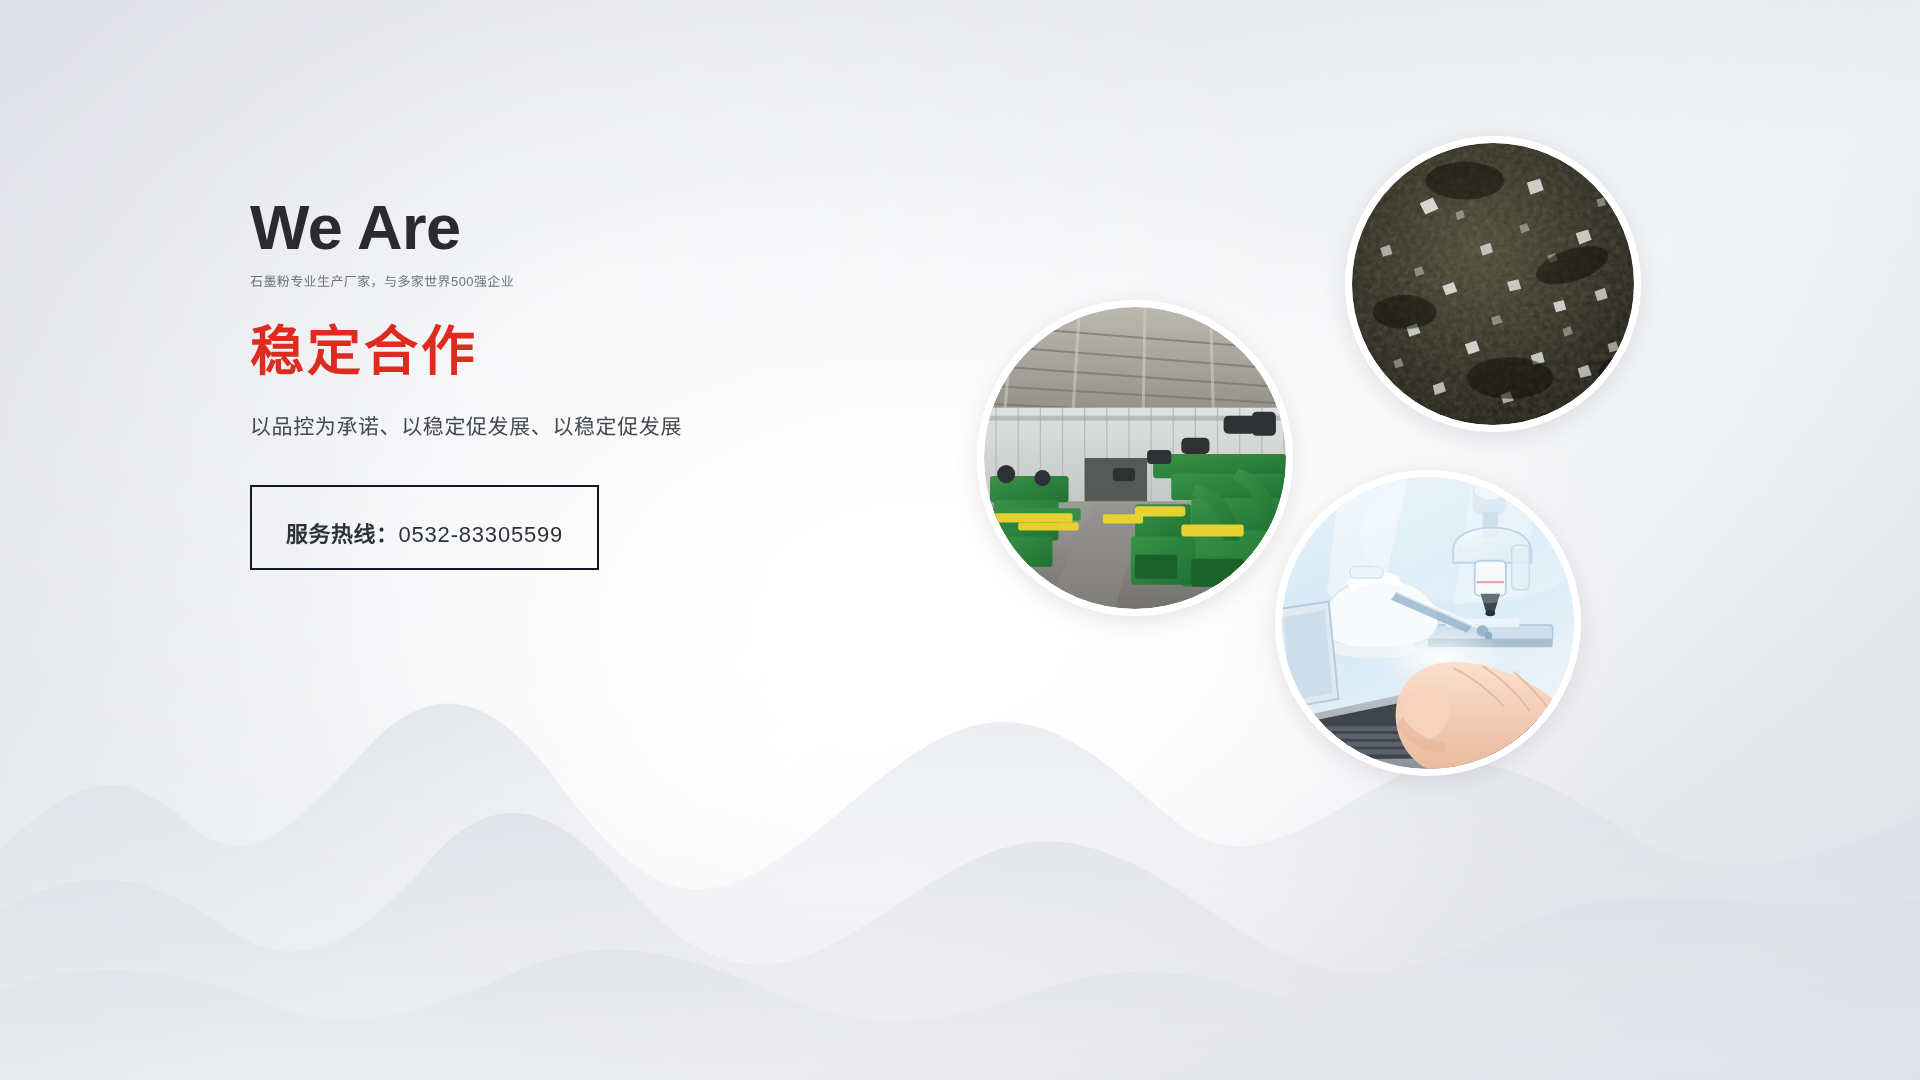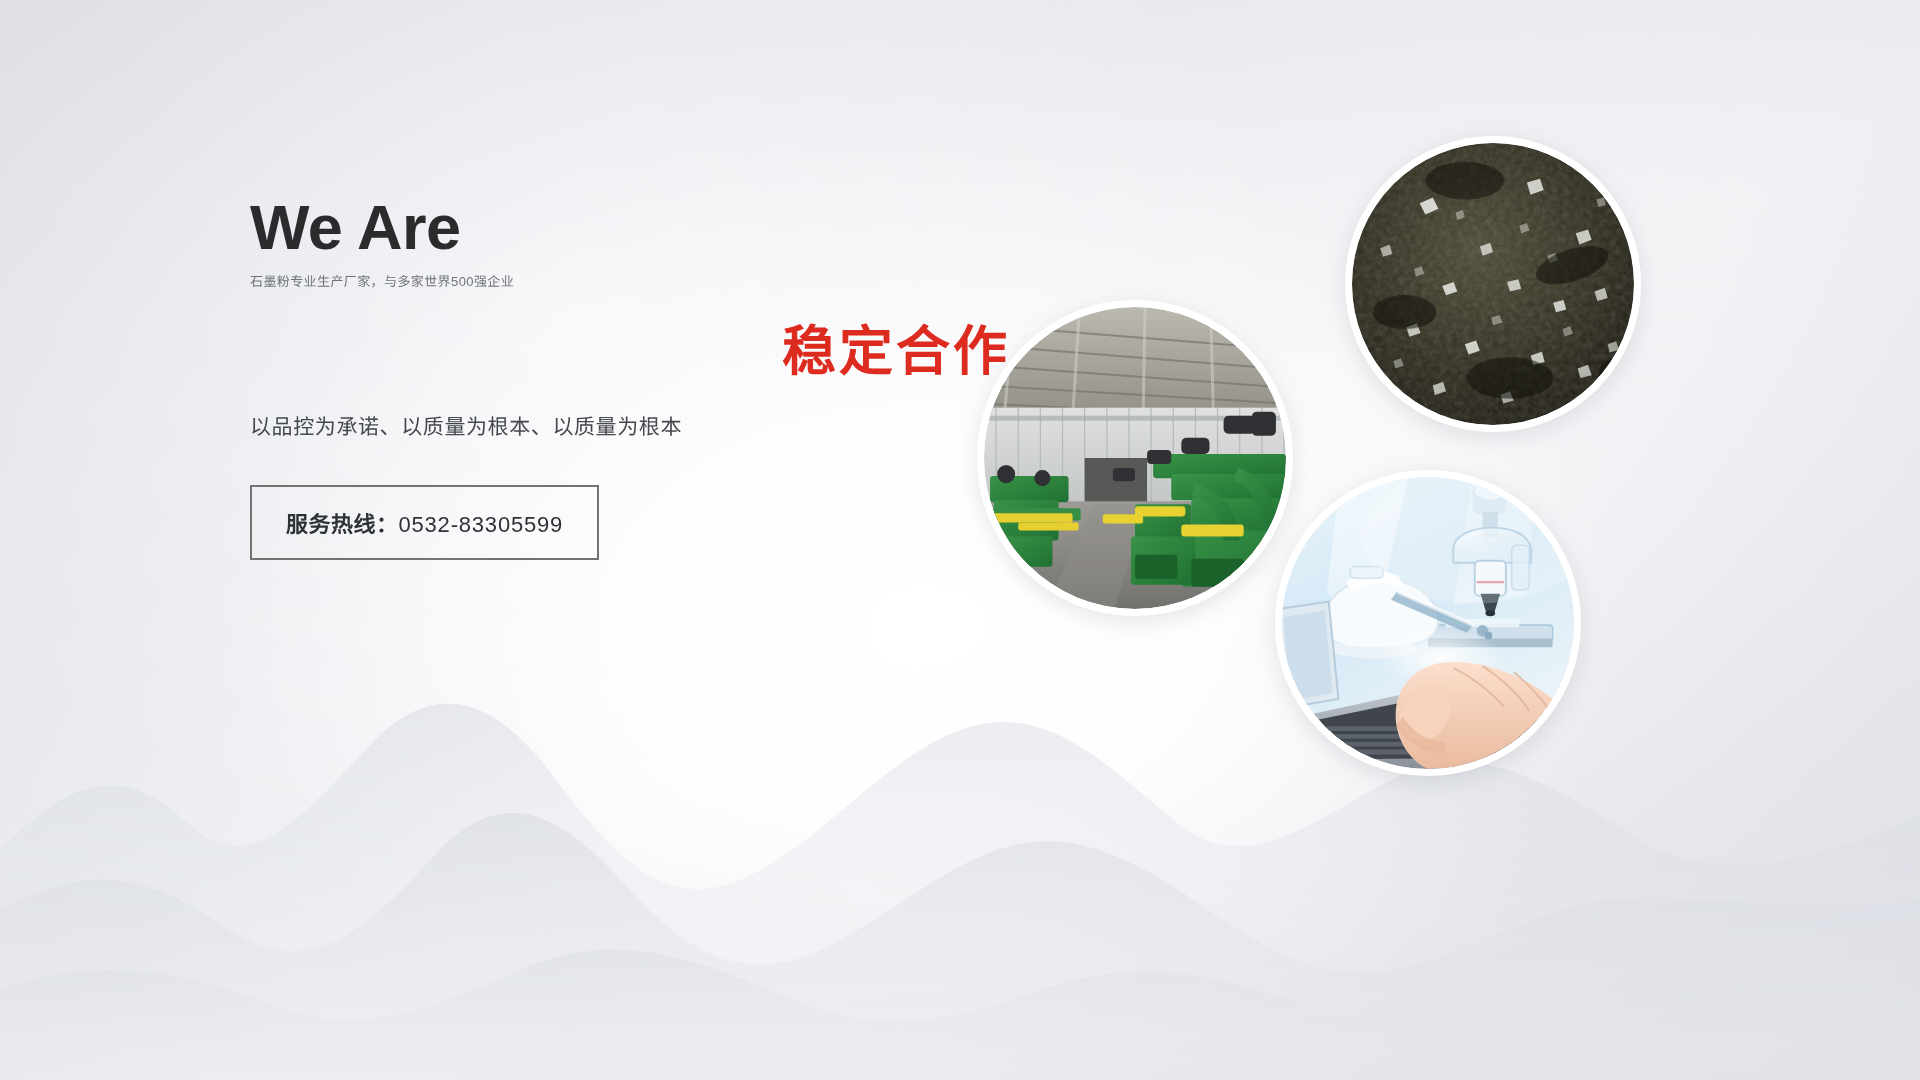--- a/index.html
+++ b/index.html
@@ -52,32 +52,32 @@
     line-height:1.4;
   }
   .hl{
     color:#de2b1f;
     font-size:54px;
     font-weight:800;
     letter-spacing:3px;
     line-height:1.34;
     text-shadow:0 1px 0 rgba(255,255,255,.45);
   }
-  .hl.first{ margin-top:24px;text-align:right; }
+  .hl.first{ margin-top:24px; }
   .slogan{
     margin-top:22px;
     font-size:21px;
     color:#45484d;
     letter-spacing:.6px;
   }
   .hotline{
     margin-top:45px;
     display:inline-block;
-    border:2px solid #737373;
-    padding:19px 34px 20px 34px;
+    border:2px solid #0f172a;
+    padding:29px 34px 20px 34px;
     background:transparent;
   }
   .hotline-text{
     font-size:22px;
     color:#2e3136;
     letter-spacing:.5px;
     white-space:nowrap;
   }
   .hotline-text .lbl{ font-weight:700; }
   .hotline-text .num{ font-weight:400; letter-spacing:.8px; }
@@ -130,21 +130,21 @@
 
   <div class="copy">
 
     <div class="we-are">We Are</div>
 
     <div class="sub-en">石墨粉专业生产厂家，与多家世界500强企业</div>
 
     <div class="hl first">稳定合作</div>
 
 
-    <div class="slogan">以品控为承诺、以质量为根本、以质量为根本</div>
+    <div class="slogan">以品控为承诺、以稳定促发展、以稳定促发展</div>
 
     <div class="hotline">
       <span class="hotline-text">
         <span class="lbl">服务热线：</span><span class="num">0532-83305599</span>
       </span>
     </div>
   </div>
 
   <div class="photo" id="photo-factory">
     <div class="inner">

